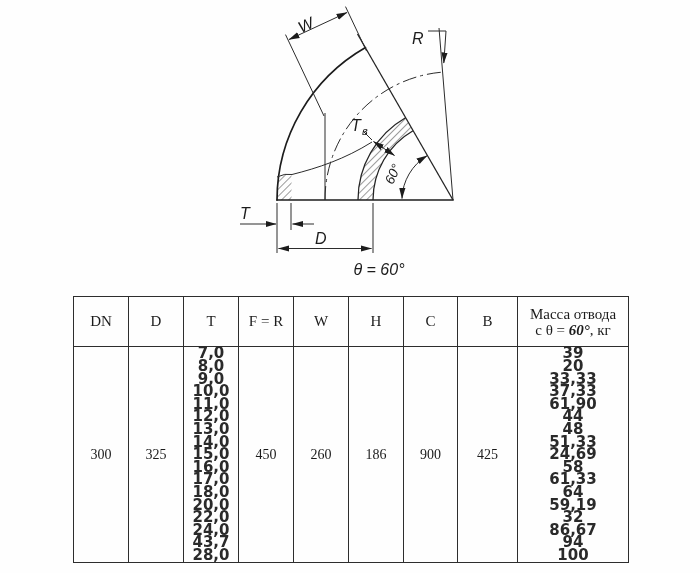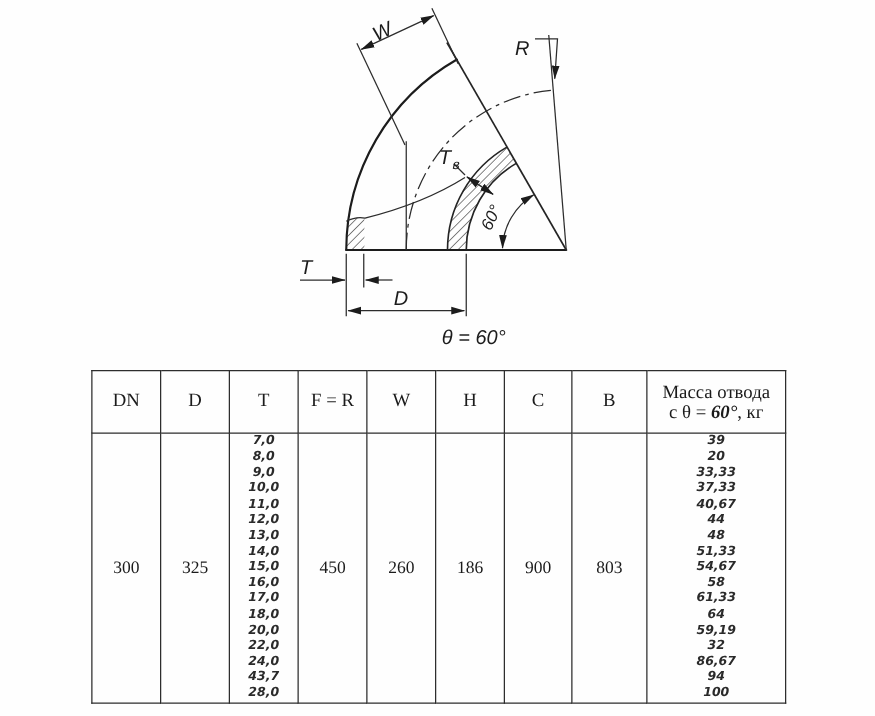--- a/index.html
+++ b/index.html
@@ -17,21 +17,21 @@
   .t-angle{font-size:13.5px;}
   .t-caption{font-size:16px;}
   table.dims{position:absolute;left:73px;top:296px;width:555px;height:267px;
      border-collapse:collapse;table-layout:fixed;background:#fefefe;}
   table.dims th,table.dims td{border:1.6px solid #2d2d2d;padding:0;text-align:center;vertical-align:middle;}
   table.dims th{font-weight:normal;font-size:15px;font-family:Liberation Serif, serif;height:49px;}
   th.mass-h{font-size:13.5px;line-height:16px;margin-top:28px;}
   th.mass-h .deg{font-style:italic;font-weight:bold;}
   td.val{font-size:14px;font-family:Liberation Serif, serif;}
   .num-list{display:flex;flex-direction:column;justify-content:center;height:100%;
-     font-family:"DejaVu Sans",sans-serif;font-weight:bold;font-size:10px;color:#2a2a2a;font-style:italic;}
+     font-family:"DejaVu Sans",sans-serif;font-weight:bold;font-size:15px;color:#2a2a2a;}
   .num-list div{line-height:12.6px;}
 </style>
 </head>
 <body>
 
 <div class="stage">
 
   <svg width="700" height="292" viewBox="0 0 700 292">
     <defs>
       <marker id="arr" markerWidth="12" markerHeight="9" refX="10.5" refY="4" orient="auto-start-reverse" markerUnits="userSpaceOnUse">
@@ -138,32 +138,32 @@
               <div>22,0</div>
               <div>24,0</div>
               <div>43,7</div>
               <div>28,0</div>
             </div>
           </td>
         <td class="val">450</td>
         <td class="val">260</td>
         <td class="val">186</td>
         <td class="val">900</td>
-        <td class="val">803</td>
+        <td class="val">425</td>
         <td>
             <div class="num-list">
               <div>39</div>
               <div>20</div>
               <div>33,33</div>
               <div>37,33</div>
-              <div>40,67</div>
+              <div>61,90</div>
               <div>44</div>
               <div>48</div>
               <div>51,33</div>
-              <div>54,67</div>
+              <div>24,69</div>
               <div>58</div>
               <div>61,33</div>
               <div>64</div>
               <div>59,19</div>
               <div>32</div>
               <div>86,67</div>
               <div>94</div>
               <div>100</div>
             </div>
           </td>

